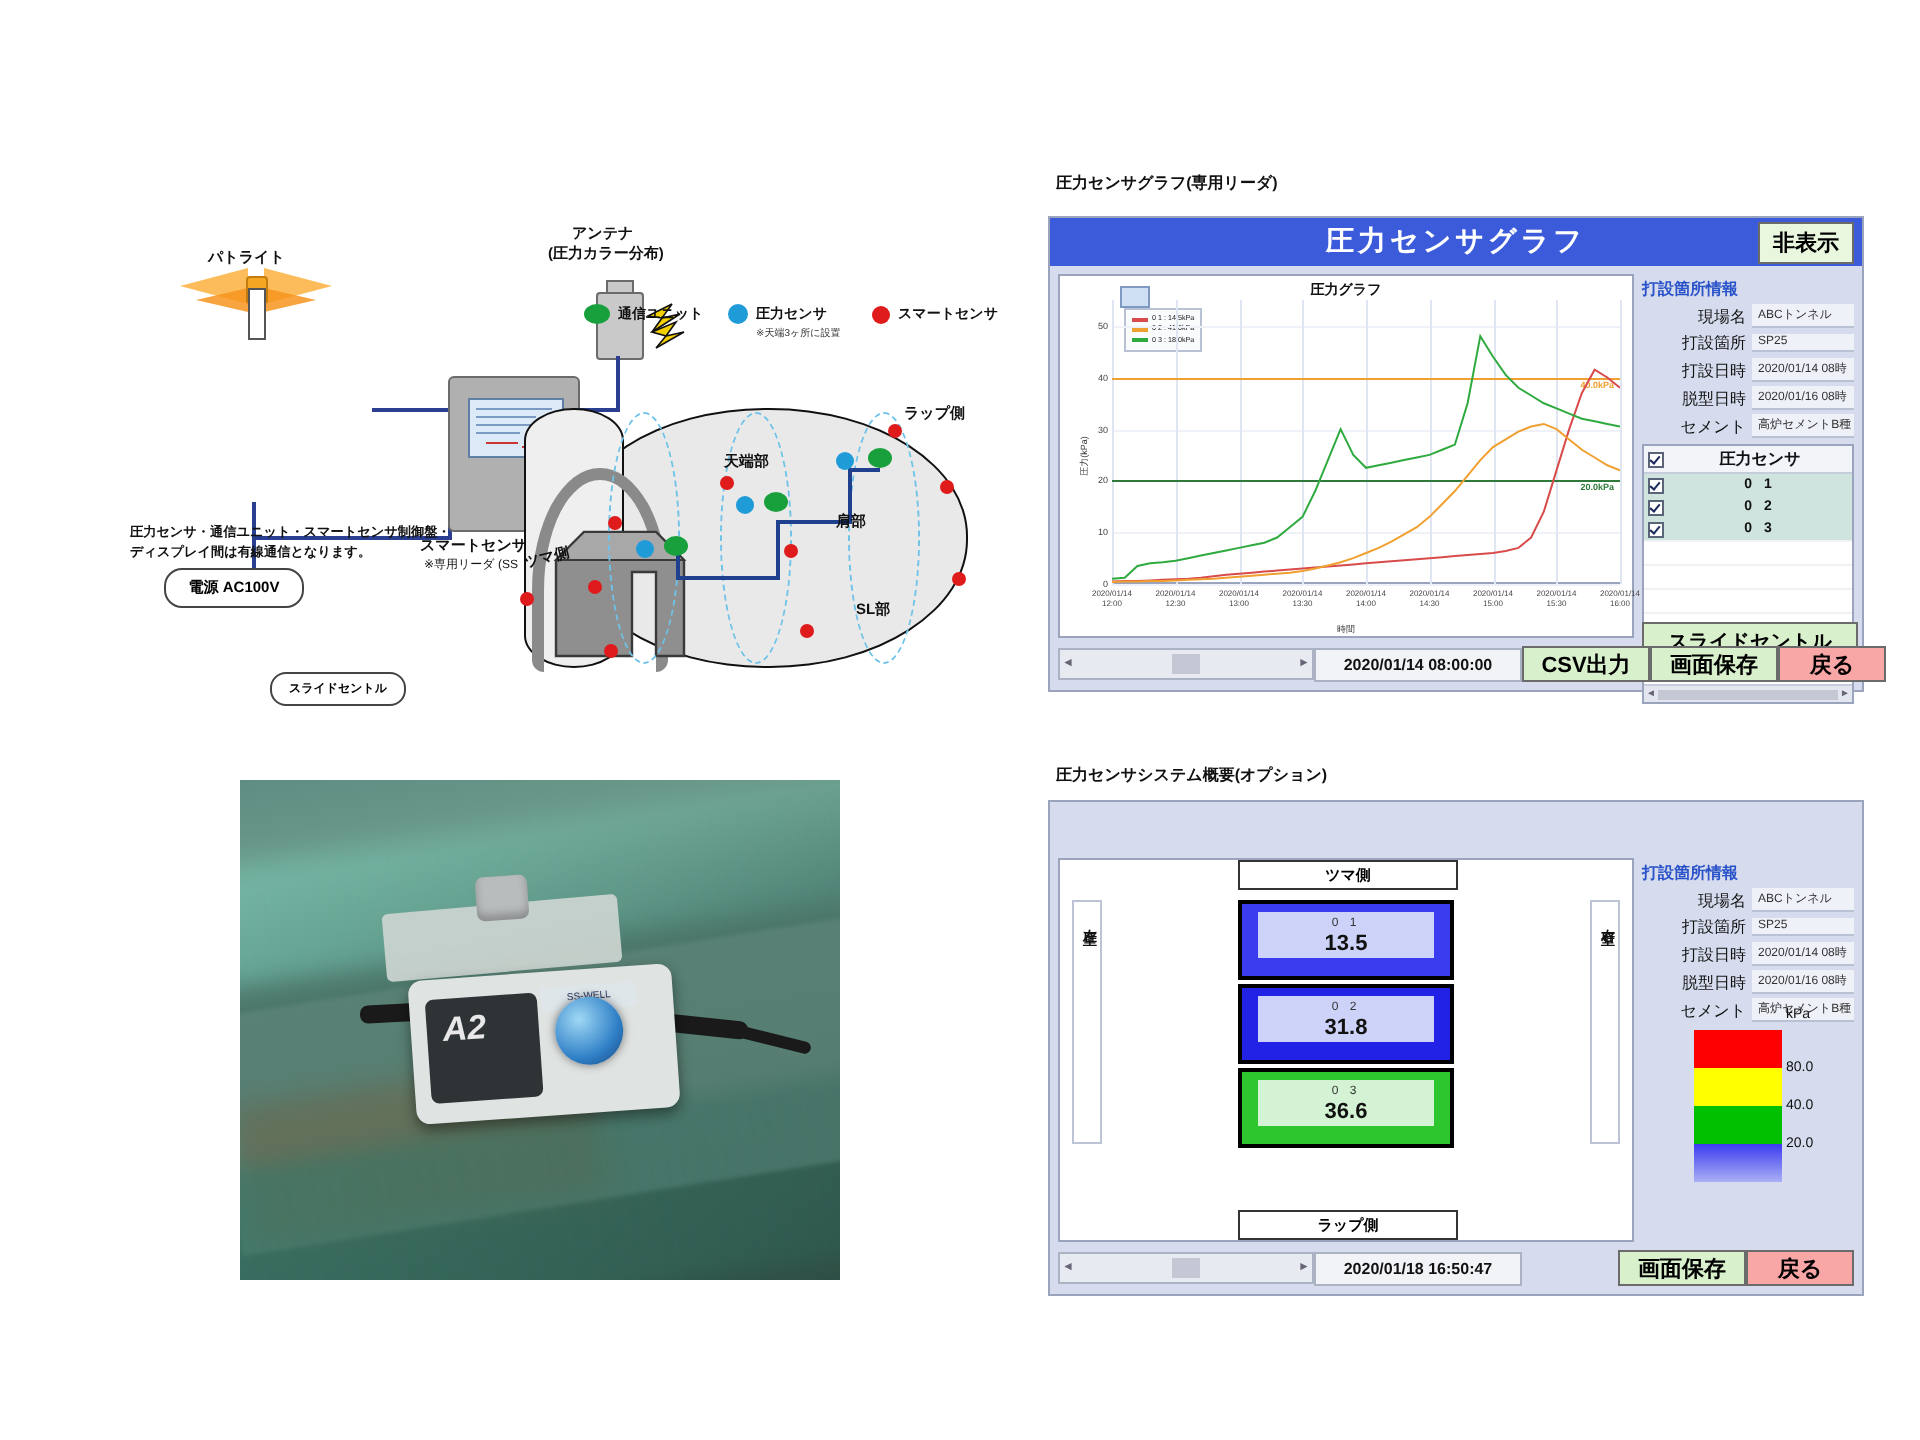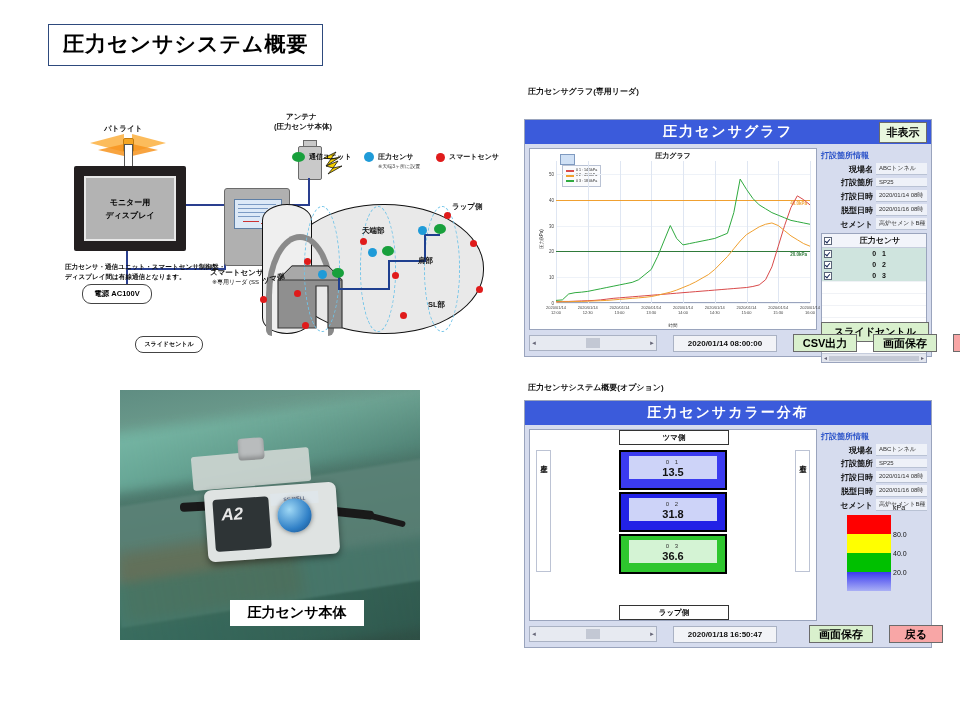--- a/index.html
+++ b/index.html
@@ -114,21 +114,21 @@
 
   
   .scr-cap{position:absolute;font-size:8px;font-weight:bold;color:#111;}
   .screen{position:absolute;background:#d6dcee;border:1px solid #9aa4bd;box-sizing:border-box;}
   .scr-title{height:24px;background:#3b5bdb;display:flex;align-items:center;justify-content:center;position:relative;}
   .scr-title .t{color:#fff;font-size:14px;font-weight:bold;letter-spacing:2px;}
   .scr-title .hide-btn{position:absolute;right:4px;top:2px;height:19px;min-width:46px;background:#e9f7df;border:1px solid #6b6b6b;
      display:flex;align-items:center;justify-content:center;font-size:11px;font-weight:bold;color:#000;}
 
   
-  #scr-graph{left:524px;top:108px;width:408px;height:238px;margin-top:11px;}
+  #scr-graph{left:524px;top:108px;width:408px;height:238px;}
   #graph-body{position:absolute;left:4px;top:28px;width:286px;height:180px;background:#fff;border:1px solid #9aa4bd;}
   #graph-title{position:absolute;top:2px;left:0;right:0;text-align:center;font-size:7px;font-weight:bold;color:#111;}
   #plot{position:absolute;left:26px;top:12px;right:6px;bottom:26px;background:#fff;}
   .gridv{position:absolute;top:0;bottom:0;width:1px;background:#dfe6f2;}
   .gridh{position:absolute;left:0;right:0;height:1px;background:#eef2f8;}
   .axis{position:absolute;background:#9aa4bd;}
   .ytick{position:absolute;right:100%;margin-right:2px;font-size:4.5px;color:#444;transform:translateY(-50%);white-space:nowrap;}
   .xtick{position:absolute;top:100%;margin-top:2px;font-size:4px;color:#444;transform:translateX(-50%);text-align:center;line-height:1.25;white-space:nowrap;}
   .thresh{position:absolute;left:0;right:0;height:1px;}
   .thresh-lbl{position:absolute;font-size:4.5px;font-weight:bold;}
@@ -136,21 +136,21 @@
   #glegend div{display:flex;align-items:center;gap:2px;font-size:3.6px;color:#222;white-space:nowrap;line-height:1.5;}
   #glegend i{display:inline-block;width:8px;height:2px;}
   #glegend-tab{position:absolute;left:4px;top:-7px;width:13px;height:9px;background:#cfe0f5;border:1px solid #7f9ac0;}
   #ylabel{position:absolute;left:2px;top:50%;transform:translateY(-50%) rotate(-90deg);font-size:4.5px;color:#333;white-space:nowrap;}
   #xlabel{position:absolute;bottom:1px;left:0;right:0;text-align:center;font-size:4.5px;color:#333;}
 
   
   .info-panel{position:absolute;background:#d6dcee;}
   .info-head{font-size:8px;font-weight:bold;color:#2a52c9;margin-bottom:2px;}
   .info-row{display:flex;align-items:center;margin-bottom:2px;gap:3px;}
-  .info-row .k{font-size:8px;font-weight:bold;color:#111;text-align:right;flex:0 0 52px;white-space:nowrap;}
+  .info-row .k{font-size:8px;font-weight:normal;color:#111;text-align:right;flex:0 0 52px;white-space:nowrap;}
   .info-row .v{flex:1;background:#eef1f8;border-bottom:1px solid #b9c2d4;font-size:6px;color:#333;
      padding:1px 3px;white-space:nowrap;overflow:hidden;}
   .sensor-list{background:#fff;border:1px solid #9aa4bd;margin-top:3px;}
   .sl-head{display:flex;align-items:center;background:#f2f4fa;border-bottom:1px solid #c6cddd;height:13px;}
   .sl-head .cb{width:12px;display:flex;align-items:center;justify-content:center;}
   .sl-head .lbl{flex:1;text-align:center;font-size:8px;font-weight:bold;color:#111;}
   .sl-row{display:flex;align-items:center;height:11px;background:#cfe4de;}
   .sl-row .cb{width:12px;display:flex;align-items:center;justify-content:center;}
   .sl-row .lbl{flex:1;text-align:center;font-size:7px;font-weight:bold;color:#111;letter-spacing:2px;}
   .cbx{width:6px;height:6px;border:1px solid #5a6478;background:#fff;position:relative;}
@@ -158,21 +158,21 @@
   .sl-empty{height:11px;background:#fff;border-top:1px solid #f0f2f6;}
   .sl-scroll{height:8px;background:#e3e6ee;border-top:1px solid #c6cddd;display:flex;align-items:center;justify-content:space-between;padding:0 1px;}
   .sl-scroll span{font-size:5px;color:#667;}
   .sl-thumb{flex:1;height:5px;background:#c3c8d4;margin:0 1px;}
   .btn{display:flex;align-items:center;justify-content:center;font-weight:bold;color:#000;border:1px solid #6b6b6b;}
   .btn-green{background:#d9f0cd;}
   .btn-red{background:#f8a6a6;}
   #btn-color-dist{position:absolute;font-size:10px;}
 
   
-  .botbar{position:absolute;left:4px;right:4px;height:18px;display:flex;align-items:center;gap:16px;}
+  .botbar{position:absolute;left:4px;right:4px;height:18px;display:flex;align-items:center;gap:0;}
   .scrollbar{height:14px;background:#e7eaf1;border:1px solid #aab2c4;display:flex;align-items:center;justify-content:space-between;padding:0 1px;}
   .scrollbar span{font-size:6px;color:#667;}
   .sb-thumb{width:14px;height:10px;background:#c3c8d4;}
   .ts{height:15px;background:#f2f3f7;border:1px solid #aab2c4;display:flex;align-items:center;justify-content:center;
       font-size:8px;font-weight:bold;color:#111;padding:0 3px;white-space:nowrap;}
 
   
   #scr-dist{left:524px;top:400px;width:408px;height:248px;}
   #dist-body{position:absolute;left:4px;top:28px;width:286px;height:190px;background:#fff;border:1px solid #9aa4bd;}
   .side-tag{position:absolute;top:0;width:108px;height:13px;background:#fff;border:1px solid #333;
@@ -186,38 +186,31 @@
   .wallbar .vt{position:absolute;left:50%;top:8px;transform:translateX(-50%);writing-mode:vertical-rl;font-size:7px;font-weight:bold;color:#111;}
   #dist-legend{position:absolute;width:44px;}
   .lg-seg{height:19px;width:44px;}
   .lg-tick{position:absolute;left:46px;font-size:7px;color:#111;transform:translateY(-50%);white-space:nowrap;}
 </style>
 </head>
 <body>
 
 <div class="slide">
 
-  <div id="title-box">圧力センサシステム概要</div>
 
   <div id="diagram">
 
     <div class="beam" id="beam-l"></div>
     <div class="beam" id="beam-r"></div>
     <div class="beam" id="beam-l2"></div>
     <div class="beam" id="beam-r2"></div>
     <div id="patlite-lamp"></div>
     <div id="patlite-pole"></div>
     <div class="dg-label c" style="left:44px;top:36px;">パトライト</div>
 
-    <div id="monitor">
-      <div id="monitor-screen">
-        <span>モニター用</span>
-        <span>ディスプレイ</span>
-      </div>
-    </div>
 
     <div class="wire" style="left:66px;top:163px;width:2px;height:33px;"></div>
     <div id="power">
       <span>電源 AC100V</span>
     </div>
 
     <div class="wire" style="left:126px;top:116px;width:40px;height:2px;"></div>
     <div class="wire" style="left:66px;top:180px;width:100px;height:2px;"></div>
     <div class="wire" style="left:164px;top:140px;width:2px;height:42px;"></div>
 
@@ -228,21 +221,21 @@
         <div class="cs-line" style="top:12px;width:34px;"></div>
         <div class="cs-line" style="top:16px;width:22px;"></div>
         <div class="cs-red" style="left:8px;top:21px;width:16px;"></div>
         <div class="cs-red" style="left:26px;top:23px;width:14px;"></div>
       </div>
     </div>
     <div class="dg-label c" style="left:150px;top:180px;">スマートセンサ制御盤</div>
     <div class="dg-label" style="left:152px;top:190px;font-size:6px;font-weight:normal;">※専用リーダ (SS リーダ) 内蔵</div>
 
     <div class="dg-label c" style="left:226px;top:24px;">アンテナ</div>
-    <div class="dg-label c" style="left:214px;top:34px;">(圧力センサ本体)</div>
+    <div class="dg-label c" style="left:214px;top:34px;">(圧力カラー分布)</div>
     <div id="antenna-top"></div>
     <div id="antenna"></div>
     <div class="wire" style="left:248px;top:90px;width:2px;height:28px;"></div>
     <div class="wire" style="left:226px;top:116px;width:24px;height:2px;"></div>
     <svg style="position:absolute;left:262px;top:62px;" width="26" height="26">
       <polygon points="2,8 14,2 9,9 18,7 4,16 9,9" fill="#f5d000" stroke="#111" stroke-width="0.8"></polygon>
       <polygon points="4,16 16,11 11,18 20,16 6,24 11,18" fill="#f5d000" stroke="#111" stroke-width="0.8"></polygon>
     </svg>
 
     <div id="dg-legend">
@@ -331,23 +324,20 @@
     <div id="sensor-plate"></div>
     <div id="sensor-bolt"></div>
     <div id="sensor-body">
       <div id="sensor-face">
         <span class="a2">A2</span>
       </div>
       <div id="sensor-label">SS-WELL</div>
       <div id="sensor-lens"></div>
     </div>
 
-    <div id="cap-sensor">
-      <span>圧力センサ本体</span>
-    </div>
   </div>
 
   <div class="scr-cap" style="left:528px;top:86px;">圧力センサグラフ(専用リーダ)</div>
 
   <div class="screen" id="scr-graph">
     <div class="scr-title">
       <span class="t">圧力センサグラフ</span>
       <div class="hide-btn">非表示</div>
     </div>
 
@@ -517,23 +507,20 @@
       <div class="ts" style="flex:0 0 96px;">2020/01/14 08:00:00</div>
       <div class="btn btn-green" style="flex:0 0 62px;height:16px;font-size:11px;">CSV出力</div>
       <div class="btn btn-green" style="flex:0 0 62px;height:16px;font-size:11px;">画面保存</div>
       <div class="btn btn-red" style="flex:0 0 52px;height:16px;font-size:11px;">戻る</div>
     </div>
   </div>
 
   <div class="scr-cap" style="left:528px;top:382px;">圧力センサシステム概要(オプション)</div>
 
   <div class="screen" id="scr-dist">
-    <div class="scr-title">
-      <span class="t">圧力センサカラー分布</span>
-    </div>
 
     <div id="dist-body">
       <div class="side-tag" style="left:89px;">ツマ側</div>
       <div class="side-tag" style="left:89px;top:auto;bottom:0;">ラップ側</div>
 
       <div class="wallbar" style="left:6px;top:20px;height:120px;">
         <span class="vt">左壁</span>
       </div>
       <div class="wallbar" style="right:6px;top:20px;height:120px;">
         <span class="vt">右壁</span>

